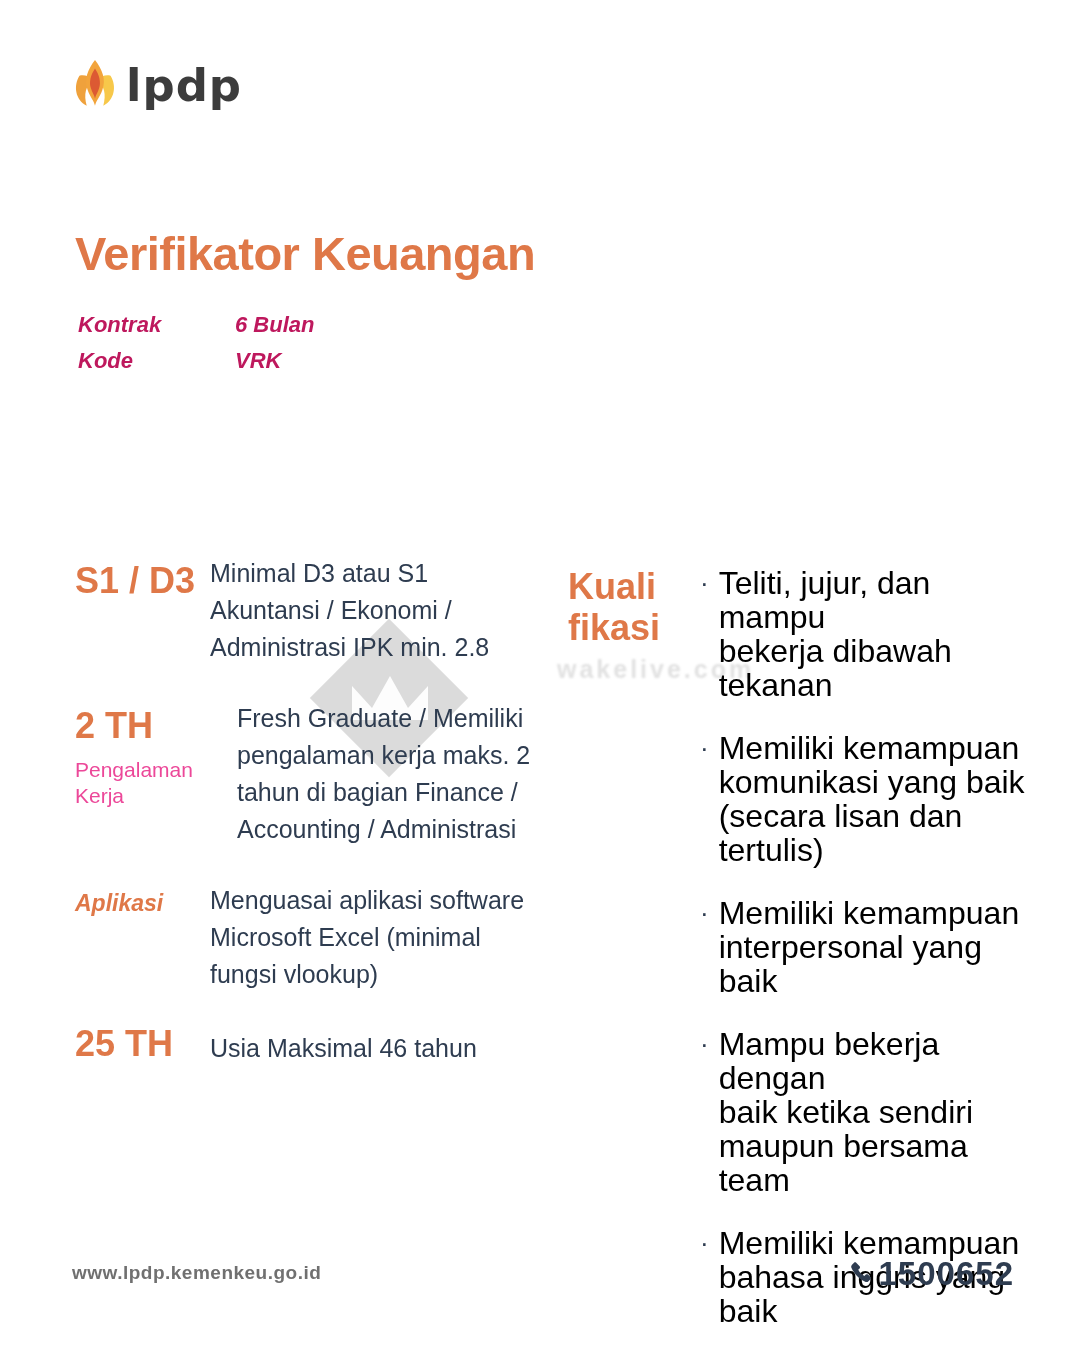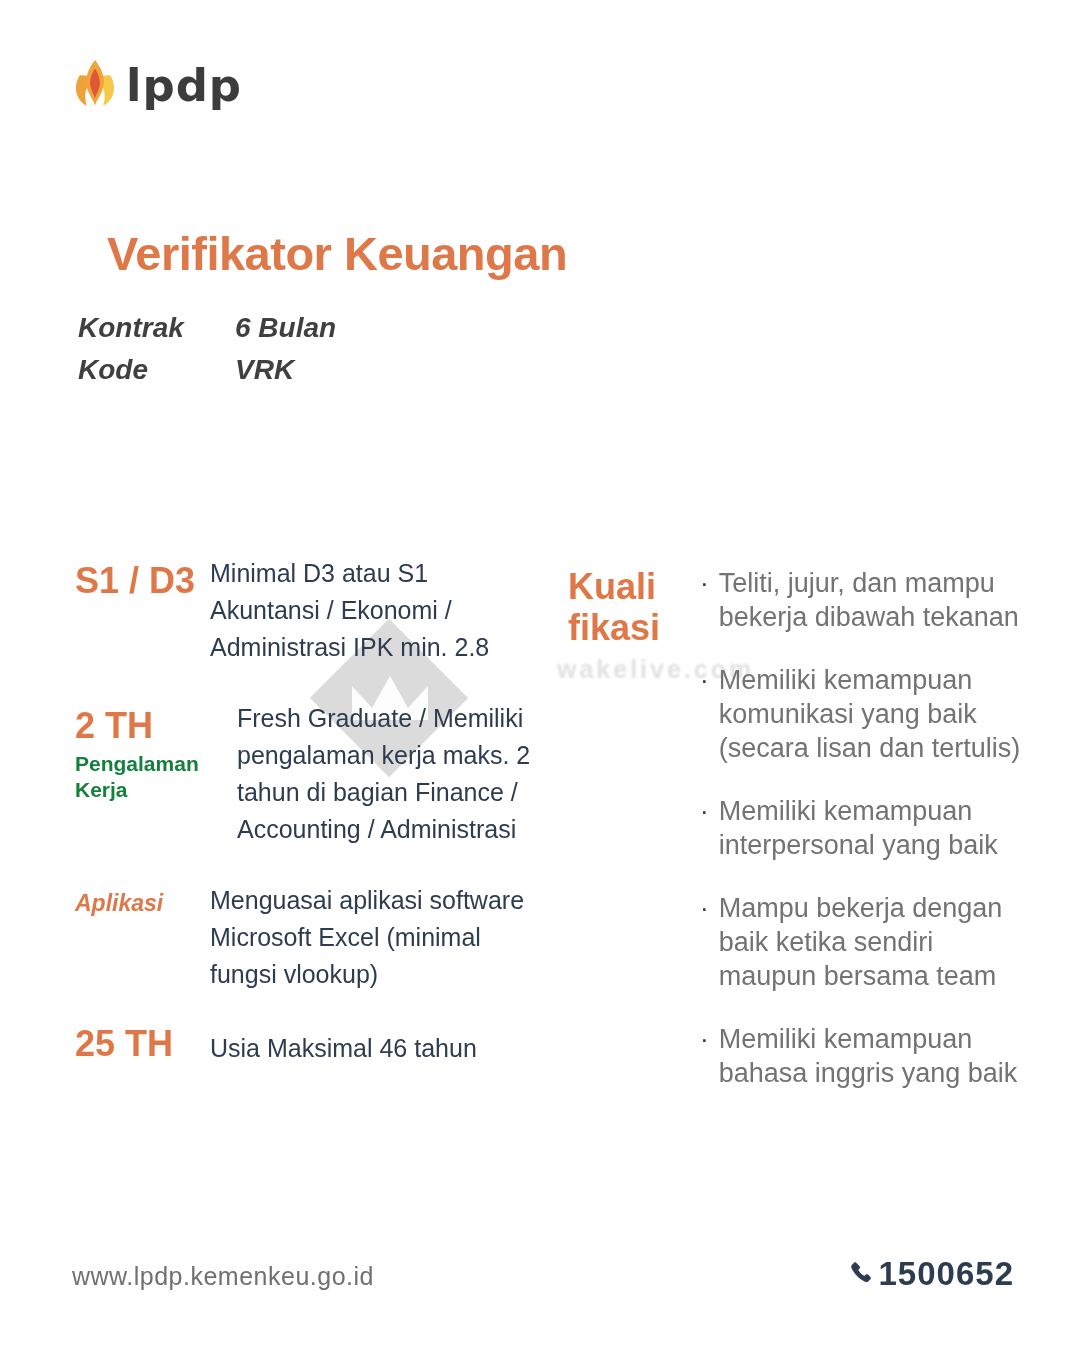--- a/index.html
+++ b/index.html
@@ -6,46 +6,46 @@
   .poster{position:relative;width:1080px;height:1351px;background:#ffffff;overflow:hidden;
           font-family:"Liberation Sans",sans-serif;color:#2E3C50;}
   .abs{position:absolute;}
 
   
   .logo{left:70px;top:58px;display:flex;align-items:center;gap:6px;text-align:center;}
   .logo-text{font-family:"DejaVu Sans",sans-serif;font-size:45px;font-weight:600;color:#3C3C3C;letter-spacing:1px;line-height:1;}
 
   
   .title{left:75px;top:226px;font-size:47px;font-weight:800;color:#DF7848;letter-spacing:-0.5px;
-         font-family:"Liberation Sans",sans-serif;margin-left:32px;}
-  .meta{left:78px;top:312px;font-style:italic;font-weight:700;font-size:28px;color:#404040;}
+         font-family:"Liberation Sans",sans-serif;}
+  .meta{left:78px;top:312px;font-style:italic;font-weight:700;font-size:22px;color:#be185d;}
   .meta-row{display:flex;margin-bottom:10px;}
   .meta-label{width:157px;}
 
   
   .req-label{color:#DF7848;font-weight:800;}
   .big-label{font-size:36px;letter-spacing:0;}
   .small-label{font-size:23px;}
-  .sub-label{font-size:21px;font-weight:700;color:#15803d;line-height:26px;white-space:pre-line;margin-top:4px;}
+  .sub-label{font-size:21px;font-weight:400;color:#ec4899;line-height:26px;white-space:pre-line;margin-top:10px;}
   .req-text{font-size:25px;line-height:37px;color:#2E3C50;white-space:pre-line;font-weight:500;}
 
   
   .qual-heading{left:568px;top:566px;font-size:36px;line-height:41px;font-weight:800;color:#DF7848;white-space:pre-line;}
   .qual-list{left:700px;top:566px;list-style:none;margin:0;padding:0;width:330px;}
   .qual-item{display:flex;gap:10px;margin-bottom:29px;}
   .qual-dot{font-size:26px;line-height:34px;color:#2E3C50;}
-  .qual-text{font-size:27px;line-height:34px;color:#737373;white-space:pre-line;font-weight:500;}
+  .qual-text{font-size:32px;line-height:34px;color:#000000;white-space:pre-line;font-weight:500;}
 
   
   .wm-diamond{left:333px;top:642px;width:112px;height:112px;background:#D2D2D2;transform:rotate(45deg);opacity:.8;}
   .wm-logo{left:330px;top:658px;opacity:.95;}
   .wm-text{left:557px;top:655px;font-size:25px;letter-spacing:3px;color:#C4C4C4;opacity:.5;filter:blur(1.3px);font-weight:700;}
 
   
-  .footer-site{left:72px;top:1262px;font-size:25px;color:#707070;letter-spacing:.5px;}
+  .footer-site{left:72px;top:1262px;font-size:19px;color:#707070;letter-spacing:.5px;font-weight:bold;}
   .footer-phone{right:66px;top:1255px;display:flex;align-items:center;gap:4px;}
   .footer-phone-number{font-size:33px;font-weight:600;color:#2E3C50;letter-spacing:1px;}
 
   
   .illu{left:560px;top:0;width:520px;height:470px;}
 </style>
 </head>
 <body>
 
 <div class="poster">

